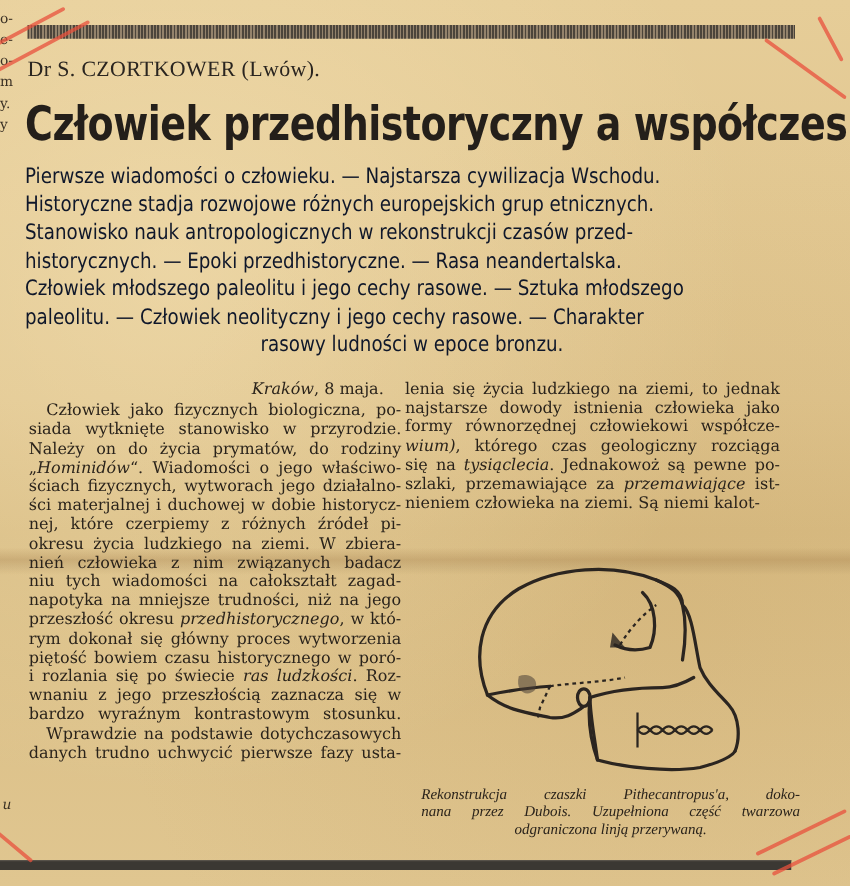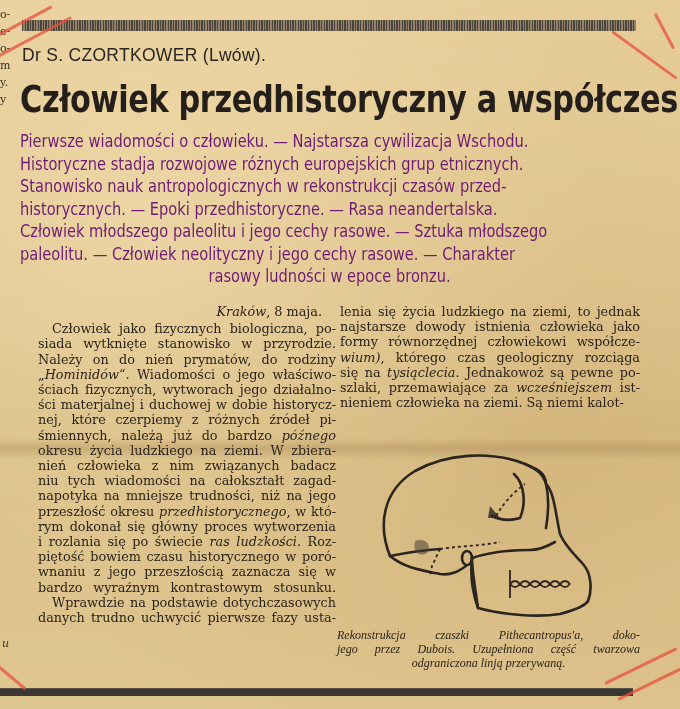--- a/index.html
+++ b/index.html
@@ -36,47 +36,47 @@
     background: repeating-linear-gradient(90deg, #3a3530 0px, #3a3530 1.4px, #8a7a66 1.4px, #8a7a66 2.6px);
     opacity: 0.9;
   }
   .bottom-rule {
     position: absolute; left: 0; top: 688px; width: 633px; height: 7px;
     background: #3b3833;
     border-top: 1px solid #57524a;
   }
   .author {
     position: absolute; left: 22px; top: 45px;
-    font-family: Liberation Sans, sans-serif;
+    font-family: Liberation Serif, serif;
     font-size: 17.5px; letter-spacing: 0.3px; color: #2a2520;
     font-stretch: condensed;
   }
   .title {
     position: absolute; left: 20px; top: 76px; width: 640px;
     font-family: "DejaVu Sans", sans-serif; font-weight: bold;
     font-size: 38px; line-height: 46px; color: #241f1a;
     transform: scaleX(0.8); transform-origin: left top; white-space: nowrap;
     letter-spacing: -0.5px;
   }
   .summary {
     position: absolute; left: 20px; top: 130px; width: 620px;
     font-family: "DejaVu Sans", sans-serif; font-size: 17px; line-height: 22.5px;
-    color: #701a75; text-align: justify; text-align-last: auto;
+    color: #0f172a; text-align: justify; text-align-last: auto;
   }
   .summary .line { display: block; white-space: nowrap; transform: scaleX(0.86); transform-origin: left top; width: 116%; }
   .summary .line.center { text-align: center; transform-origin: center top; margin-left: -8%; }
   .col {
     position: absolute; font-family: "DejaVu Serif", serif;
     font-size: 12.8px; line-height: 15.2px; color: #2a231b;
   }
   .col .ln { display: block; white-space: nowrap; text-align: justify; text-align-last: justify; }
   .col .ln.last { text-align-last: left; }
   .col em { font-style: italic; }
-  .col-left { left: 38px; top: 304px; width: 298px; }
-  .col-right { left: 340px; top: 304px; width: 300px; }
+  .col-left { left: 23px; top: 304px; width: 298px; }
+  .col-right { left: 324px; top: 304px; width: 300px; }
   .dateline { display: block; text-align: right; padding-right: 14px; margin-bottom: 2px; }
   .indent { padding-left: 14px; }
   .skull {
     position: absolute; left: 360px; top: 446px; width: 255px; height: 180px;
   }
   .caption {
     position: absolute; left: 337px; top: 628px; width: 303px;
     font-family: Liberation Serif, serif; font-style: italic; font-size: 12px; line-height: 14px;
     color: #2a231b;
   }
@@ -111,49 +111,48 @@
     <span class="line">Człowiek młodszego paleolitu i jego cechy rasowe. — Sztuka młodszego</span>
     <span class="line">paleolitu. — Człowiek neolityczny i jego cechy rasowe. — Charakter</span>
     <span class="line center">rasowy ludności w epoce bronzu.</span>
   </div>
 
 <div class="col col-left">
   <span class="dateline"><em>Kraków</em><span>, 8 maja.</span></span>
   <div id="leftCol">
       <span class="ln indent"><span>Człowiek jako fizycznych biologiczna, po-</span></span>
       <span class="ln"><span>siada wytknięte stanowisko w przyrodzie.</span></span>
-      <span class="ln"><span>Należy on do nień prymatów, do rodziny</span></span>
+      <span class="ln"><span>Należy on do życia prymatów, do rodziny</span></span>
       <span class="ln"><span>„</span><em>Hominidów</em><span>“. Wiadomości o jego właściwo-</span></span>
       <span class="ln"><span>ściach fizycznych, wytworach jego działalno-</span></span>
       <span class="ln"><span>ści materjalnej i duchowej w dobie historycz-</span></span>
       <span class="ln"><span>nej, które czerpiemy z różnych źródeł pi-</span></span>
-      <span class="ln"><span>śmiennych, należą już do bardzo </span><em>późnego</em></span>
       <span class="ln"><span>okresu życia ludzkiego na ziemi. W zbiera-</span></span>
       <span class="ln"><span>nień człowieka z nim związanych badacz</span></span>
       <span class="ln"><span>niu tych wiadomości na całokształt zagad-</span></span>
       <span class="ln"><span>napotyka na mniejsze trudności, niż na jego</span></span>
       <span class="ln"><span>przeszłość okresu </span><em>przedhistorycznego</em><span>, w któ-</span></span>
       <span class="ln"><span>rym dokonał się główny proces wytworzenia</span></span>
+      <span class="ln"><span>piętość bowiem czasu historycznego w poró-</span></span>
       <span class="ln"><span>i rozlania się po świecie </span><em>ras ludzkości</em><span>. Roz-</span></span>
-      <span class="ln"><span>piętość bowiem czasu historycznego w poró-</span></span>
       <span class="ln"><span>wnaniu z jego przeszłością zaznacza się w</span></span>
       <span class="ln"><span>bardzo wyraźnym kontrastowym stosunku.</span></span>
       <span class="ln indent"><span>Wprawdzie na podstawie dotychczasowych</span></span>
       <span class="ln"><span>danych trudno uchwycić pierwsze fazy usta-</span></span>
     </div>
 </div>
 
 <div class="col col-right">
   <div id="rightCol">
       <span class="ln"><span>lenia się życia ludzkiego na ziemi, to jednak</span></span>
       <span class="ln"><span>najstarsze dowody istnienia człowieka jako</span></span>
       <span class="ln"><span>formy równorzędnej człowiekowi współcze-</span></span>
       <span class="ln"><em>wium)</em><span>, którego czas geologiczny rozciąga</span></span>
       <span class="ln"><span>się na </span><em>tysiąclecia</em><span>. Jednakowoż są pewne po-</span></span>
-      <span class="ln"><span>szlaki, przemawiające za </span><em>wcześniejszem</em><span> ist-</span></span>
+      <span class="ln"><span>szlaki, przemawiające za </span><em>przemawiające</em><span> ist-</span></span>
       <span class="ln last"><span>nieniem człowieka na ziemi. Są niemi kalot-</span></span>
     </div>
 </div>
 
 <svg class="skull" viewBox="0 0 255 180">
   <g fill="none" stroke="#2b2520" stroke-width="2.6" stroke-linecap="round" stroke-linejoin="round">
 
     <path d="M30,110 C18,80 22,45 55,25 C85,8 130,4 165,18 C178,24 183,28 186,38 C194,45 196,70 200,88 C205,100 214,108 223,118 C232,128 232,145 228,155"></path>
 
     <path d="M165,18 C175,22 186,26 186,38 C190,55 188,70 186,82"></path>
@@ -181,21 +180,21 @@
     <path d="M150,138 q5,6 10,0 q5,6 10,0 q5,6 10,0 q5,6 10,0 q5,6 10,0 q5,6 10,0"></path>
     <path d="M150,124 L150,152"></path>
   </g>
 
   <path d="M55,95 C62,92 72,96 68,106 C62,112 52,108 55,95 Z" fill="#4a4036" opacity="0.55"></path>
   <path d="M130,60 L140,72 L128,72 Z" fill="#2b2520" opacity="0.8"></path>
 </svg>
 
 <div class="caption" id="caption">
     <span class="ln">Rekonstrukcja czaszki Pithecantropus'a, doko-</span>
-    <span class="ln">jego przez Dubois. Uzupełniona część twarzowa</span>
+    <span class="ln">nana przez Dubois. Uzupełniona część twarzowa</span>
     <span class="ln center">odgraniczona linją przerywaną.</span>
   </div>
 
 <div class="bottom-rule"></div>
 
 <div class="red-mark" style="left:-10px; top:38px; width:70px; transform:rotate(-28deg);"></div>
 <div class="red-mark" style="left:-8px; top:58px; width:90px; transform:rotate(-28deg);"></div>
 <div class="red-mark" style="left:612px; top:30px; width:80px; transform:rotate(36deg);"></div>
 <div class="red-mark" style="left:655px; top:12px; width:40px; transform:rotate(62deg);"></div>
 <div class="red-mark" style="left:605px; top:682px; width:80px; transform:rotate(-26deg);"></div>

